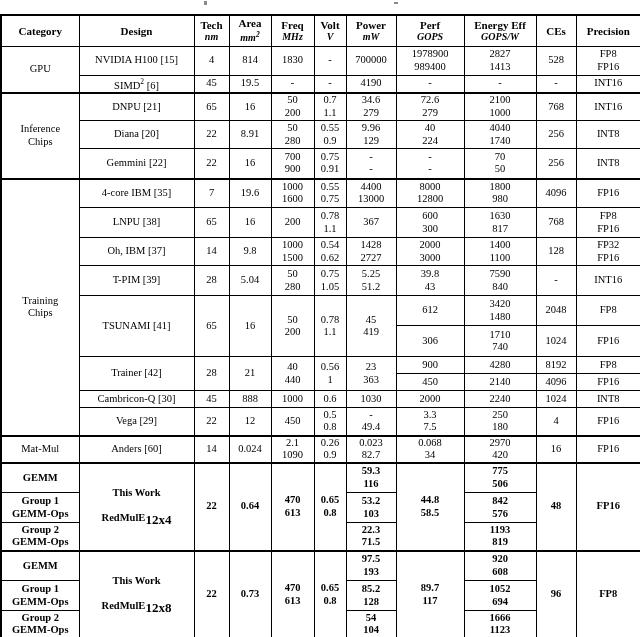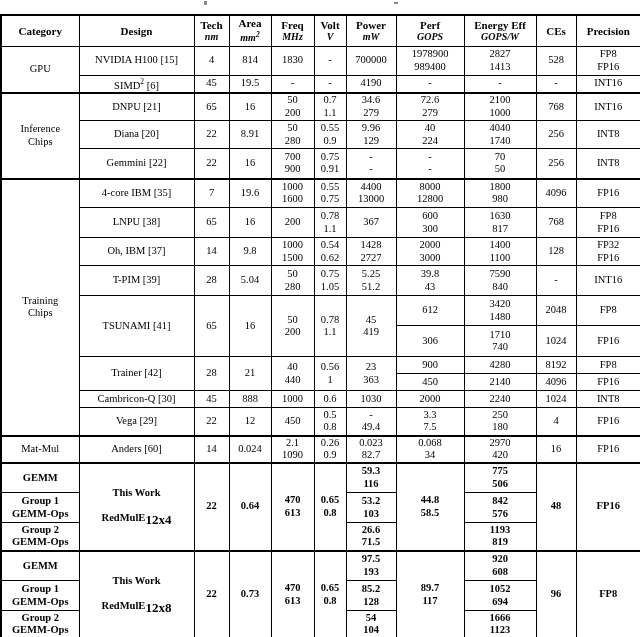--- a/index.html
+++ b/index.html
@@ -332,21 +332,21 @@
     <td>Group 1
 GEMM-Ops</td>
     <td>53.2
 103</td>
     <td>842
 576</td>
   </tr>
   <tr class="h28 bw">
     <td>Group 2
 GEMM-Ops</td>
-    <td>26.6
+    <td>22.3
 71.5</td>
     <td>1193
 819</td>
   </tr>
 
   <tr class="h30 sec bw">
     <td>GEMM</td>
     <td rowspan="3">
       <div>This Work</div>
       <div><span>RedMulE</span><sub>12x8</sub></div>

